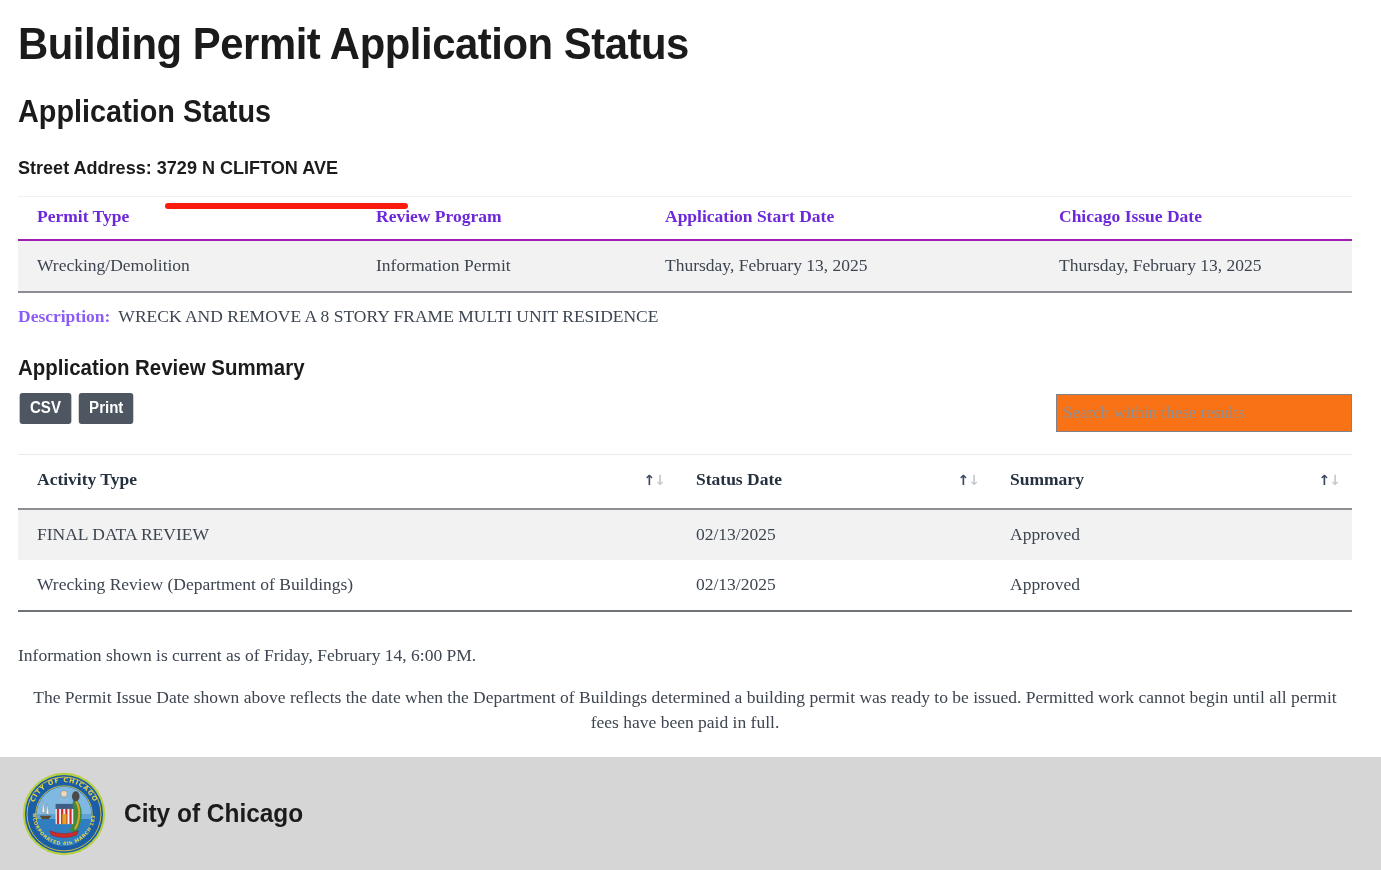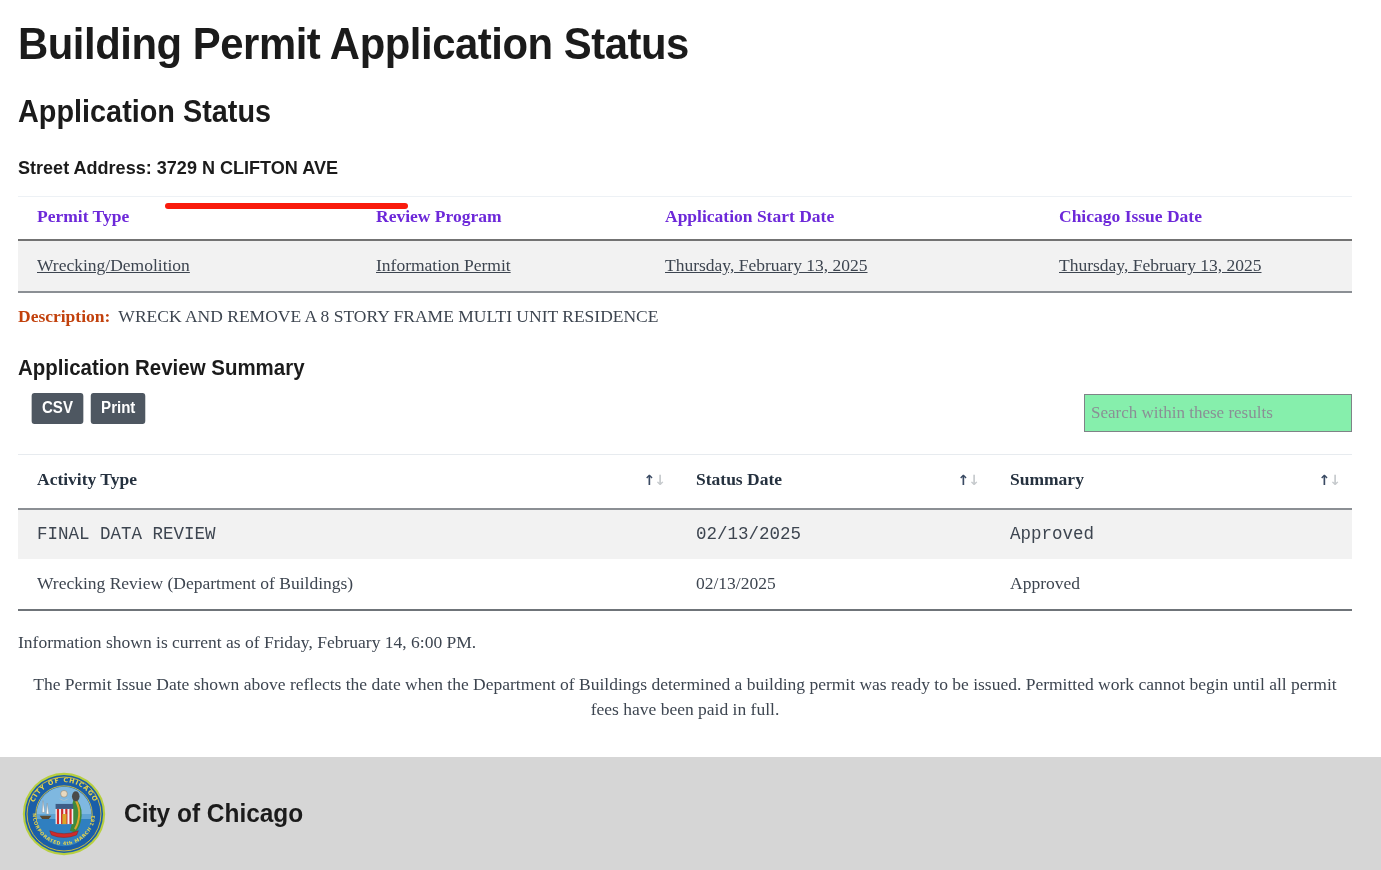--- a/index.html
+++ b/index.html
@@ -97,80 +97,79 @@
     text-align: left;
     color: #6d28d9;
     padding: 9px 0 12px 19px;
     border-top: 1px solid #edf1f5;
     font-size: 17.5px;
   }
   .permit-table tbody td {
     padding: 14px 0 15px 19px;
     color: #3d4550;
     background: #f2f2f2;
-    border-top: 2px solid #737373;
+    border-top: 2px solid #a21caf;
     border-bottom: 2px solid #8b8f94;
     font-size: 17.5px;
-    text-decoration: underline;
   }
   .col-permit-type   { width: 320px; }
   .col-review-prog   { width: 270px; }
   .col-app-start     { width: 375px; }
   .col-permit-issue  { width: auto; }
 
   .description {
     margin-top: 13px;
     font-size: 17.5px;
     color: #3d4550;
   }
   .description .label {
     font-weight: bold;
-    color: #c2410c;
+    color: #8b5cf6;
     margin-right: 8px;
   }
 
   
   .review-head {
     margin-top: 29px;
   }
 
   .toolbar {
     position: relative;
     margin-top: 13px;
     height: 37px;
   }
   .btn-group {
     display: flex;
     gap: 4px;
     position: absolute;
-    left: 12px;
+    left: 0;
     top: 0;
   }
   .btn {
     font-family: "Liberation Sans", sans-serif;
     font-weight: bold;
     font-size: 16px;
     color: #ffffff;
     background: #4e5761;
     border: none;
     border-radius: 3px;
     padding: 6px 11px 7px 11px;
     cursor: pointer;
     transform: scaleX(0.94);
     transform-origin: center;
   }
   .search-box {
     position: absolute;
     right: 0;
     top: 1px;
-    width: 268px;
+    width: 296px;
     height: 25px;
     box-sizing: border-box;
     border: 1px solid #7f8387;
-    background: #86efac;
+    background: #f97316;
     padding: 18px 6px;
     font-family: "Liberation Serif", serif;
     font-size: 17px;
     color: #3d4550;
     outline: none;
   }
   .search-box::placeholder { color: #8a8f95; opacity: 1; }
 
   
   .review-table {
@@ -192,21 +191,20 @@
   .review-table tbody td {
     padding: 14px 0 15px 19px;
     color: #3d4550;
     font-size: 17.5px;
   }
   .review-table tbody tr.odd td {
     background: #f2f2f2;
   }
   .review-table tbody tr:first-child td {
     border-top: 2px solid #8b8f94;
-    font-family: Liberation Mono, monospace;
   }
   .review-table tbody tr:last-child td {
     border-bottom: 2px solid #6f7479;
   }
   .c-activity { width: 640px; }
   .c-date     { width: 295px; }
   .c-status   { width: auto; }
 
   .sort-icon {
     position: absolute;
@@ -219,21 +217,21 @@
     white-space: nowrap;
     font-family: "DejaVu Sans", sans-serif;
   }
   .sort-icon .up   { color: #3a4a63; }
   .sort-icon .down { color: #c6cacd; }
 
   
   .note {
     font-size: 17.5px;
     color: #3d4550;
-    margin-top: 19px;
+    margin-top: 31px;
     line-height: 1.42;
   }
   .note.second { margin-top: 18px; text-align: center; }
 
   
   .footer {
     position: absolute;
     left: 0;
     bottom: 0;
     width: 1381px;

